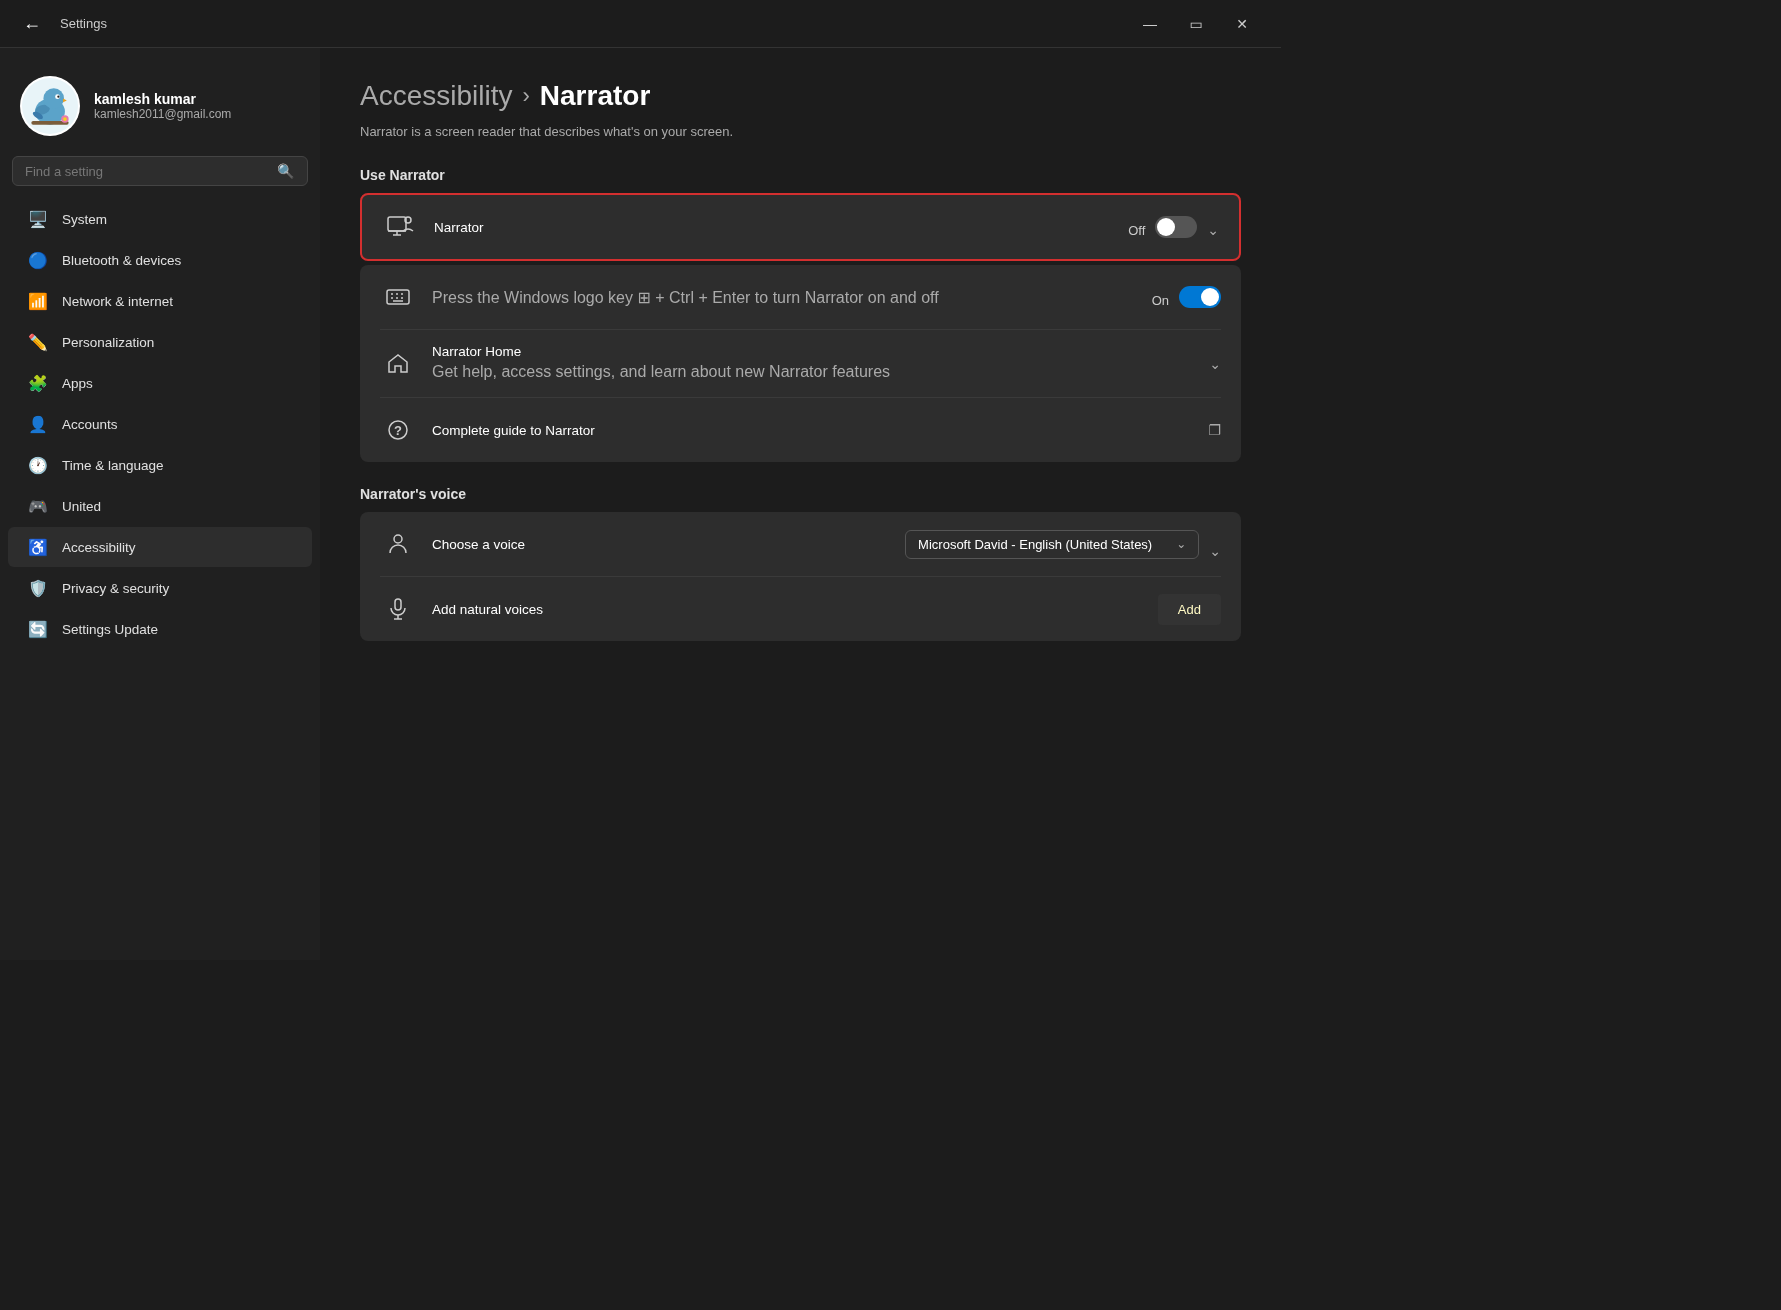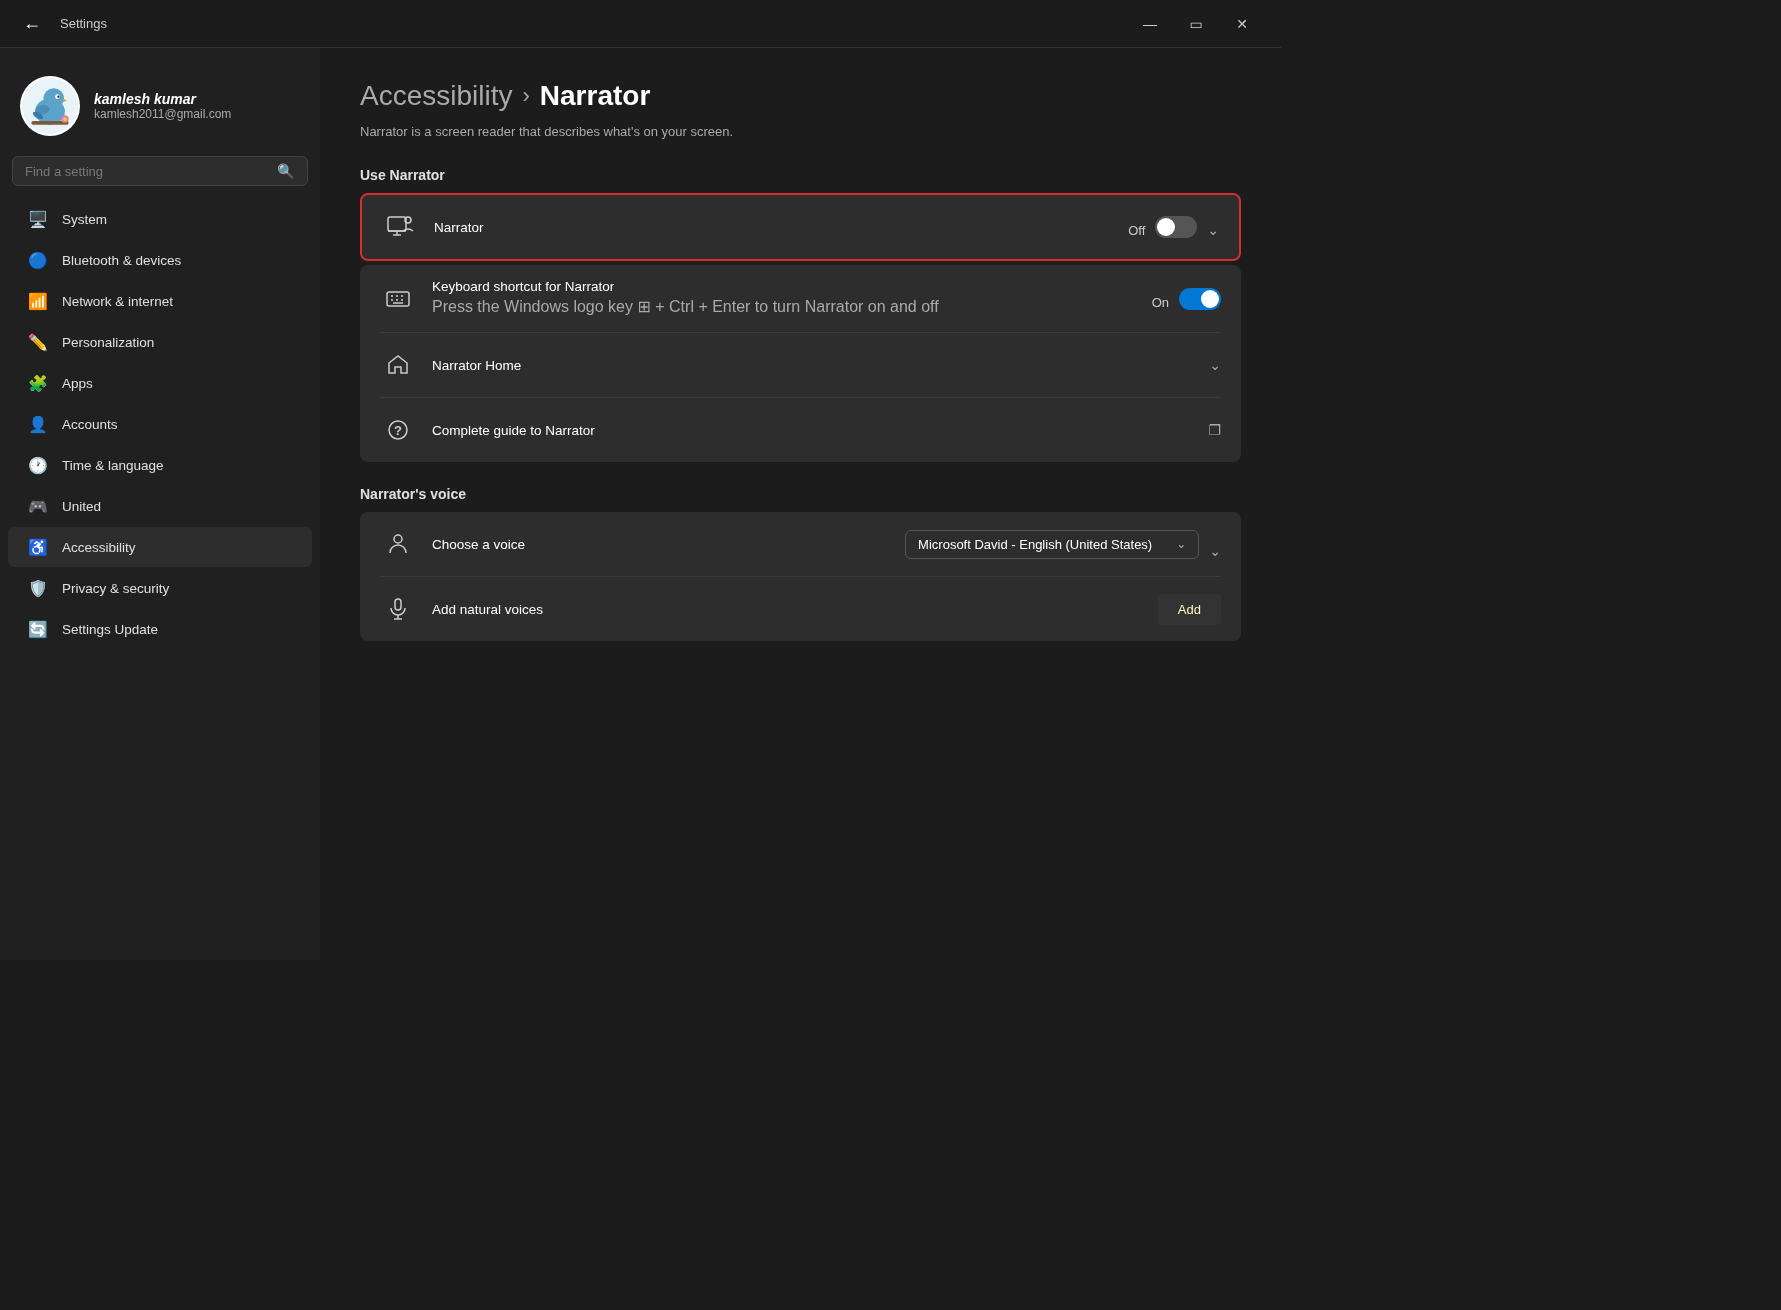--- a/index.html
+++ b/index.html
@@ -79,21 +79,21 @@
     .user-avatar {
       width: 60px; height: 60px;
       border-radius: 50%;
       background: #fff;
       overflow: hidden;
       flex-shrink: 0;
       display: flex; align-items: center; justify-content: center;
     }
     .user-avatar svg { width: 56px; height: 56px; }
     .user-info { display: flex; flex-direction: column; }
-    .user-name { font-size: 14px; font-weight: 600; color: #fff; font-style: italic; }
+    .user-name { font-size: 14px; font-weight: 600; color: #fff; }
     .user-email { font-size: 12px; color: #aaa; }
 
     
     .search-box {
       margin: 0 12px 12px 12px;
       display: flex;
       align-items: center;
       background: #2d2d2d;
       border: 1px solid #444;
       border-radius: 6px;
@@ -457,41 +457,41 @@
             <line x1="6" y1="10" x2="8" y2="10" stroke="#ccc" stroke-width="1.5"></line>
             <line x1="11" y1="10" x2="13" y2="10" stroke="#ccc" stroke-width="1.5"></line>
             <line x1="16" y1="10" x2="18" y2="10" stroke="#ccc" stroke-width="1.5"></line>
             <line x1="6" y1="14" x2="8" y2="14" stroke="#ccc" stroke-width="1.5"></line>
             <line x1="11" y1="14" x2="13" y2="14" stroke="#ccc" stroke-width="1.5"></line>
             <line x1="16" y1="14" x2="18" y2="14" stroke="#ccc" stroke-width="1.5"></line>
             <line x1="8" y1="17" x2="18" y2="17" stroke="#ccc" stroke-width="1.5"></line>
           </svg>
         </div>
         <div class="card-text">
-          <div class="card-title">Keyboard shortcut for Narrator</div>
           <div class="card-subtitle">Press the Windows logo key ⊞ + Ctrl + Enter to turn Narrator on and off</div>
         </div>
         <div class="card-control">
           <span class="card-control-label">On</span>
           <div class="toggle on">
             <div class="toggle-thumb"></div>
           </div>
         </div>
       </div>
 
       <div class="card-divider"></div>
 
       <div class="card-row">
         <div class="card-icon">
           <svg width="24" height="24" viewBox="0 0 24 24" fill="none" xmlns="http://www.w3.org/2000/svg">
             <path d="M3 10L12 3L21 10V20H15V14H9V20H3V10Z" stroke="#ccc" stroke-width="1.5" fill="none"></path>
           </svg>
         </div>
         <div class="card-text">
           <div class="card-title">Narrator Home</div>
+          <div class="card-subtitle">Get help, access settings, and learn about new Narrator features</div>
         </div>
         <div class="card-control">
           <span class="chevron-icon">⌄</span>
         </div>
       </div>
 
       <div class="card-divider"></div>
 
       <div class="card-row">
         <div class="card-icon">

